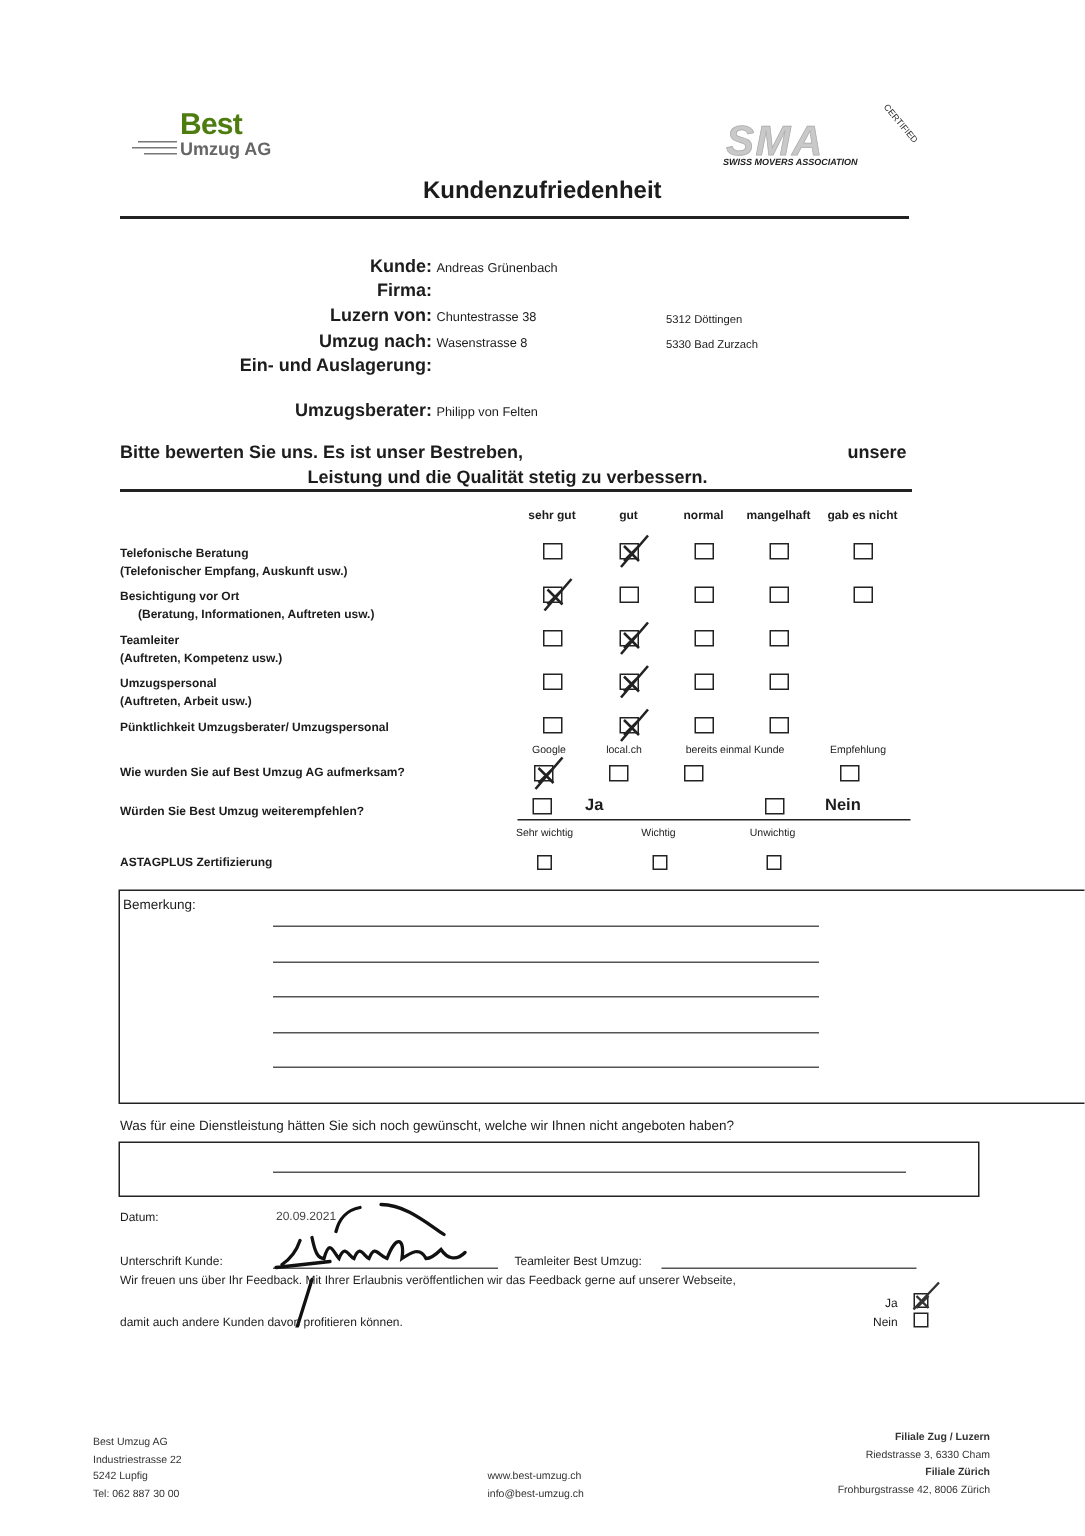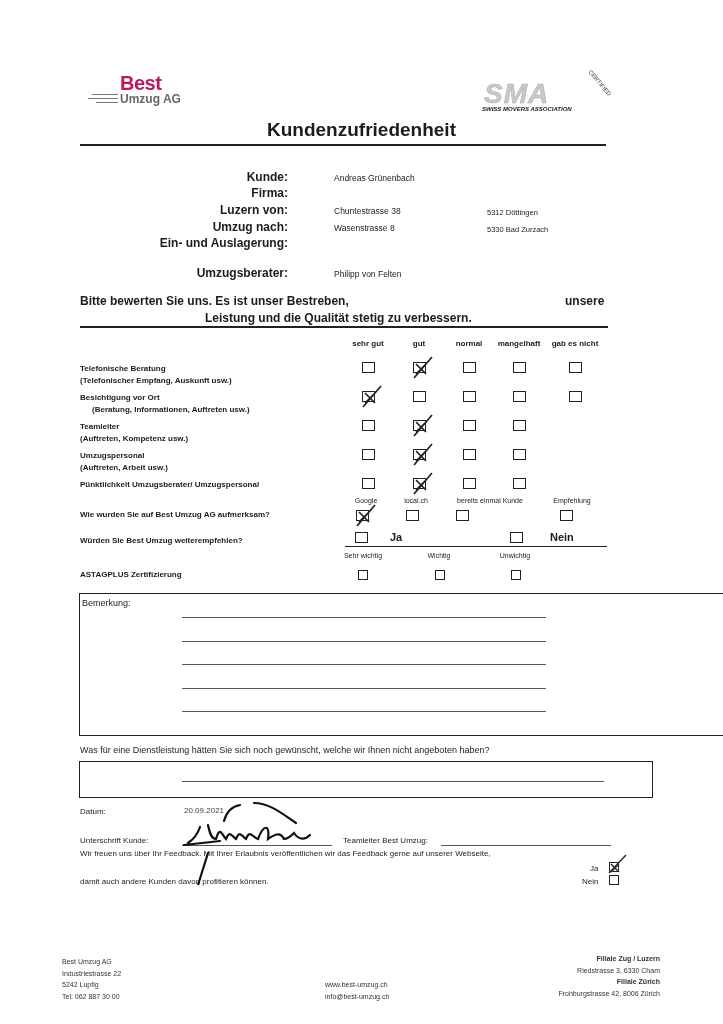--- a/index.html
+++ b/index.html
@@ -3,33 +3,33 @@
 <meta charset="utf-8">
 <style>
   html, body { margin: 0; padding: 0; background: #ffffff; }
   body { width: 723px; height: 1024px; position: relative; overflow: hidden;
          font-family: "Liberation Sans", sans-serif; color: #1c1c1c; }
   .abs { position: absolute; }
   .bold { font-weight: bold; }
 
   
   .logo-best { left: 88px; top: 74px; width: 110px; height: 36px; }
-  .logo-best .b1 { position: absolute; left: 32px; top: -2px; font-size: 20px; font-weight: bold; color: #be185d; letter-spacing: -0.5px; }
+  .logo-best .b1 { position: absolute; left: 32px; top: -2px; font-size: 20px; font-weight: bold; color: #4d7c0f; letter-spacing: -0.5px; }
   .logo-best .b2 { position: absolute; left: 32px; top: 18px; font-size: 12px; font-weight: bold; color: #666; }
   .logo-best .ln { position: absolute; height: 1px; background: #777; }
   .logo-sma { left: 478px; top: 76px; width: 140px; height: 40px; }
   .logo-sma .big { position: absolute; left: 6px; top: 2px; font-size: 28px; font-weight: bold; font-style: italic; color: #c9c9c9; letter-spacing: 1px; -webkit-text-stroke: 0.5px #aaa; }
   .logo-sma .sub { position: absolute; left: 4px; top: 30px; font-size: 6px; font-weight: bold; font-style: italic; color: #222; }
   .logo-sma .cert { position: absolute; left: 106px; top: 4px; font-size: 6px; color: #333; transform: rotate(50deg); }
 
-  .title { left: 0; width: 723px; top: 119px; text-align: center; font-size: 19px; font-weight: bold; }
+  .title { left: 0; width: 723px; top: 119px; text-align: center; font-size: 16px; font-weight: bold; }
   .rule { position: absolute; height: 1.5px; background: #222; }
 
   .lbl { font-size: 12px; font-weight: bold; text-align: right; width: 210px; }
-  .val { font-size: 8.5px; margin-left: 43px; }
+  .val { font-size: 8.5px; }
 
   .intro { font-size: 12px; font-weight: bold; }
   .colhead { font-size: 8px; font-weight: bold; text-align: center; width: 70px; }
   .row-label { font-size: 8px; font-weight: bold; line-height: 12px; }
   .cb { position: absolute; width: 13px; height: 11px; border: 1.6px solid #222; box-sizing: border-box; }
   .cb.small { width: 10px; height: 10px; }
   .cb svg { position: absolute; left: -4px; top: -8px; overflow: visible; }
 
   .box { position: absolute; border: 1.6px solid #222; box-sizing: border-box; }
   .wline { position: absolute; height: 1px; background: #555; }

